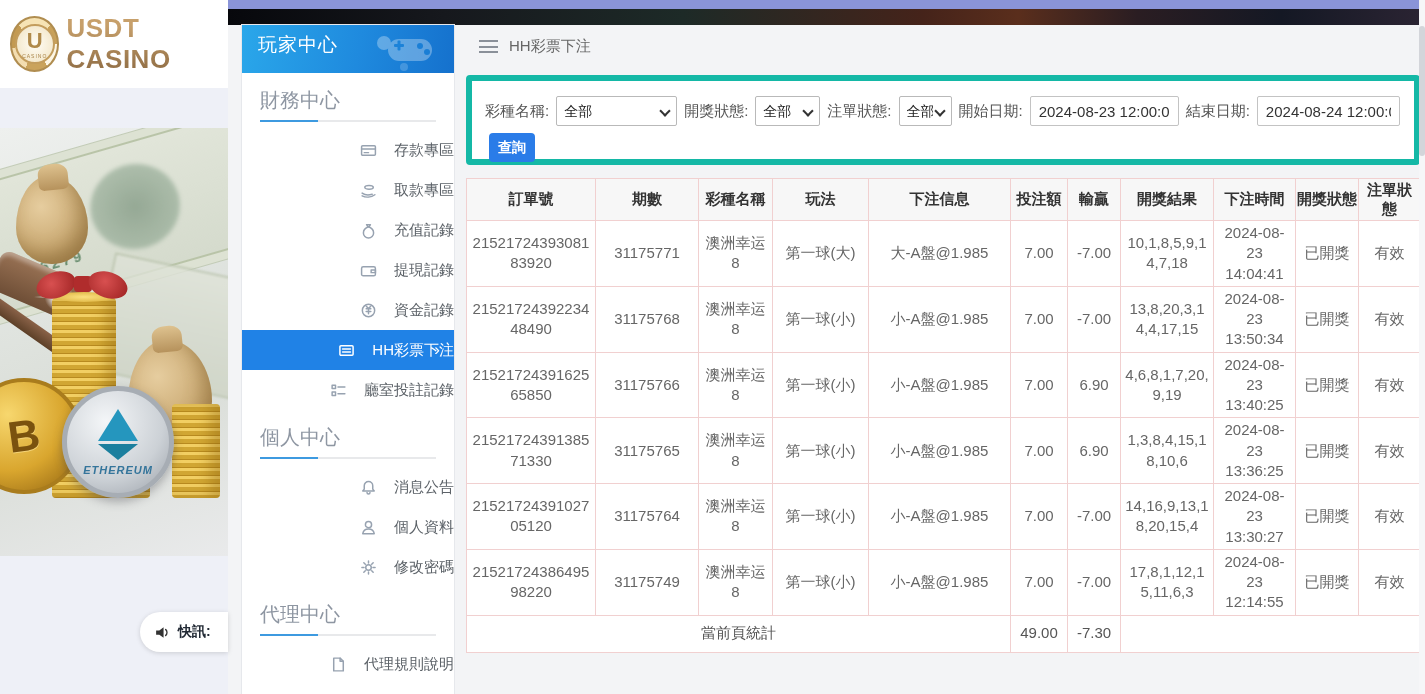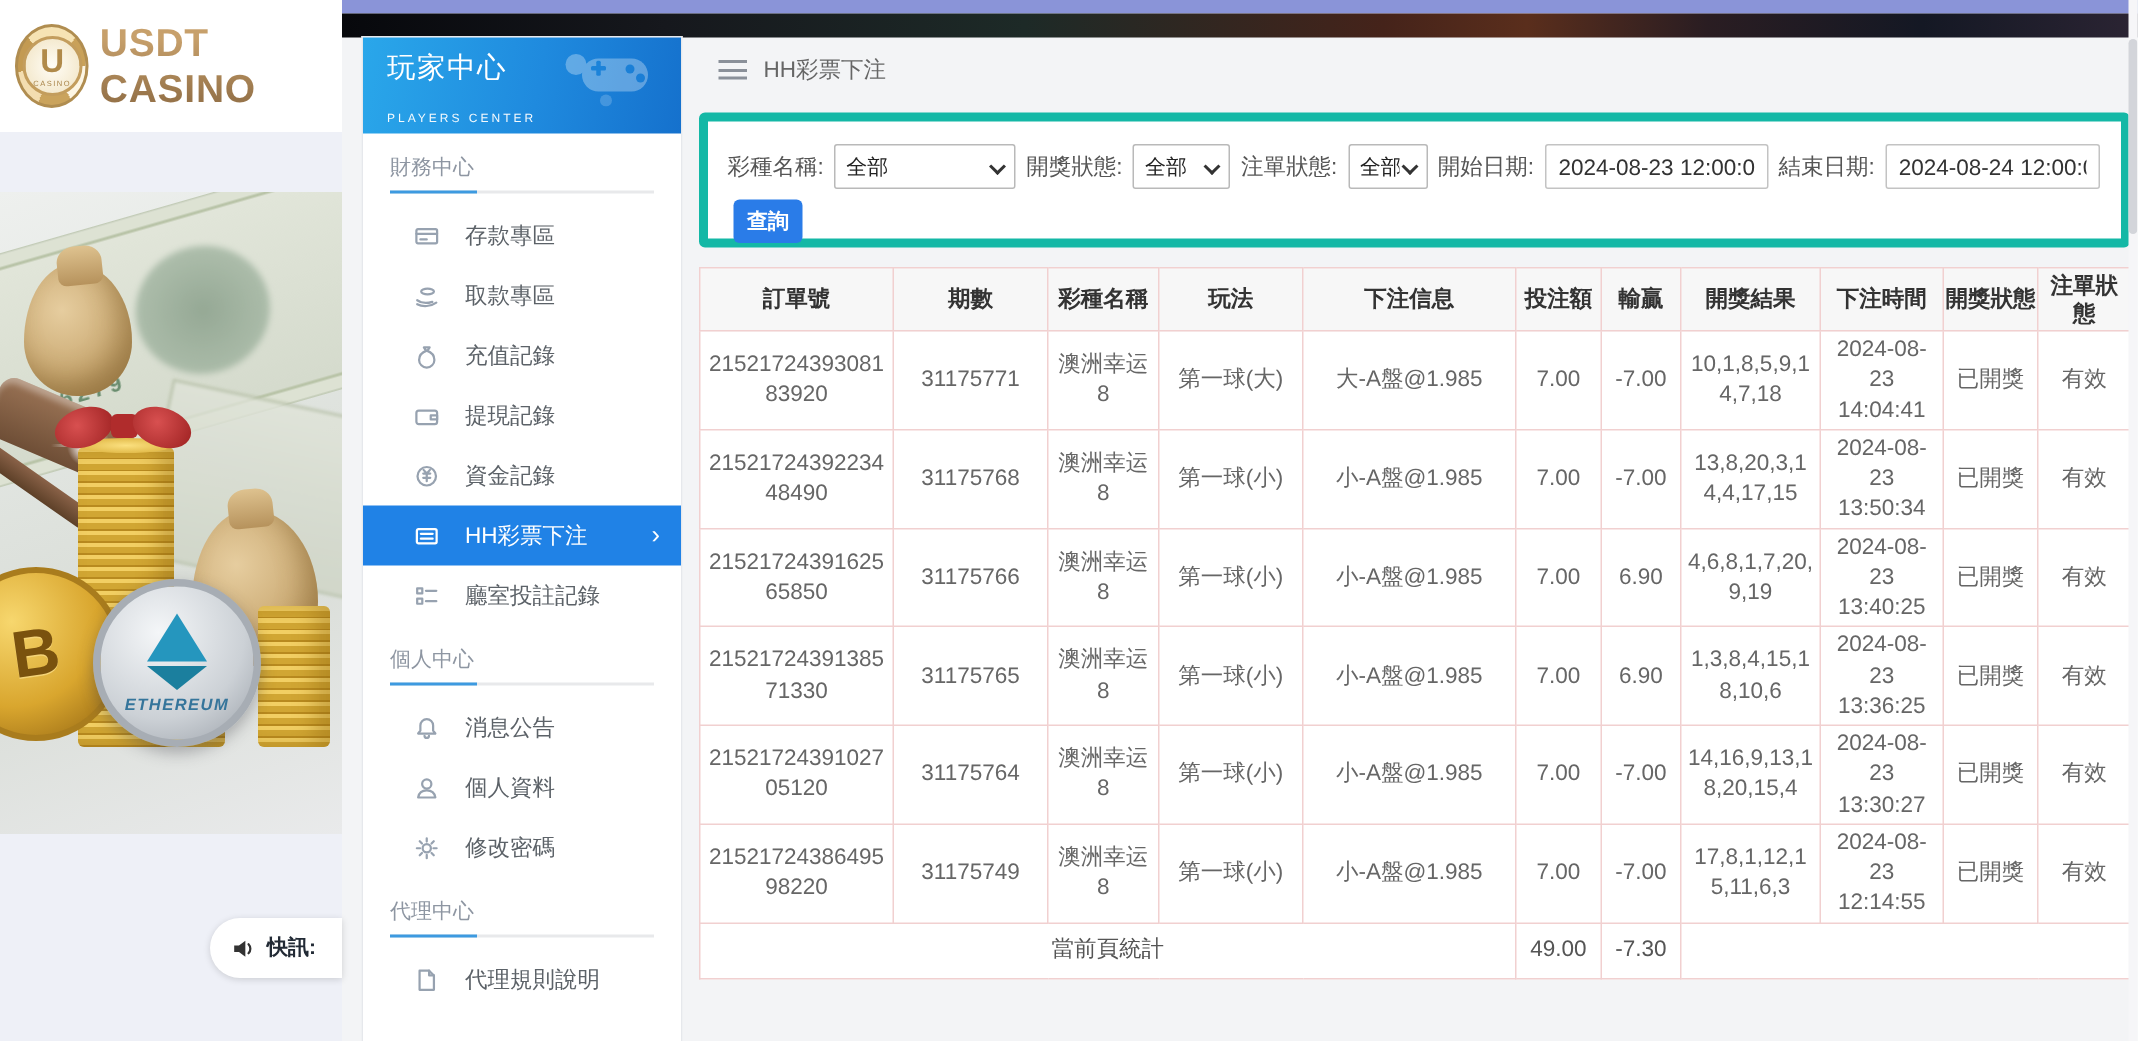--- a/index.html
+++ b/index.html
@@ -59,28 +59,28 @@
     box-shadow:0 1px 5px rgba(0,0,0,.15); display:flex; align-items:center; padding-left:14px; gap:7px; cursor:pointer; }
   .news-pill span { font-size:14px; color:#222a35; font-weight:bold; }
 
   
   .strip-lav { position:absolute; left:228px; top:0; width:1197px; height:9px; background:#8a94d8; }
   .strip-dark { position:absolute; left:228px; top:9px; width:1197px; height:16px;
     background:linear-gradient(90deg,#07080c 0%,#16181d 18%,#1d2a27 38%,#45231a 58%,#5a2e1c 66%,#2a1d22 76%,#141824 88%,#2b2433 100%); }
 
   
   .sidebar { position:absolute; left:241px; top:24px; width:214px; height:670px; background:#fff; border:1px solid #e6e8ec; border-bottom:none; }
-  .sidebar-header { height:64px; background:linear-gradient(100deg,#2aa7ea 0%,#1f8ade 55%,#1571cd 100%); color:#fff; padding:7px 0 0 16px; position:relative; overflow:hidden; }
+  .sidebar-header { height:48px; background:linear-gradient(100deg,#2aa7ea 0%,#1f8ade 55%,#1571cd 100%); color:#fff; padding:7px 0 0 16px; position:relative; overflow:hidden; }
   .sidebar-title { font-size:19px; letter-spacing:1px; }
   .sidebar-subtitle { font-size:8px; letter-spacing:2px; margin-top:16px; opacity:.95; }
   .pad-icon { position:absolute; right:14px; top:6px; opacity:.30; }
-  .section-label { font-size:14px; color:#8e96a2; padding:14px 0 6px 18px; }
+  .section-label { font-size:20px; color:#8e96a2; padding:14px 0 6px 18px; }
   .section-divider { height:2px; margin:0 18px 8px 18px; background:#e8e9eb; position:relative; }
   .section-divider::before { content:""; position:absolute; left:0; top:0; width:58px; height:2px; background:#3d9ae0; }
-  .menu-item { height:40px; display:flex; align-items:center; padding-left:34px; gap:17px; cursor:pointer; color:#5c6268; font-size:15px; }
+  .menu-item { height:40px; display:flex; align-items:center; padding-left:34px; gap:17px; cursor:pointer; color:#5c6268; font-size:15px;justify-content:flex-end; }
   .menu-item .mi-icon { width:17px; height:17px; display:inline-flex; }
   .menu-item.active { background:#2082e6; color:#fff; position:relative; }
   .menu-item.active .chev { position:absolute; right:14px; font-size:17px; color:#fff; }
   .mi-icon svg { stroke:#97a2b0; fill:none; stroke-width:1.4; stroke-linecap:round; stroke-linejoin:round; width:17px; height:17px; }
   .menu-item.active .mi-icon svg { stroke:#fff; }
 
   
   .breadcrumb { position:absolute; left:479px; top:37px; display:flex; align-items:center; gap:11px; }
   .hamburger { width:19px; height:13px; display:flex; flex-direction:column; justify-content:space-between; cursor:pointer; }
   .hamburger i { display:block; height:2px; background:#8a9099; }

